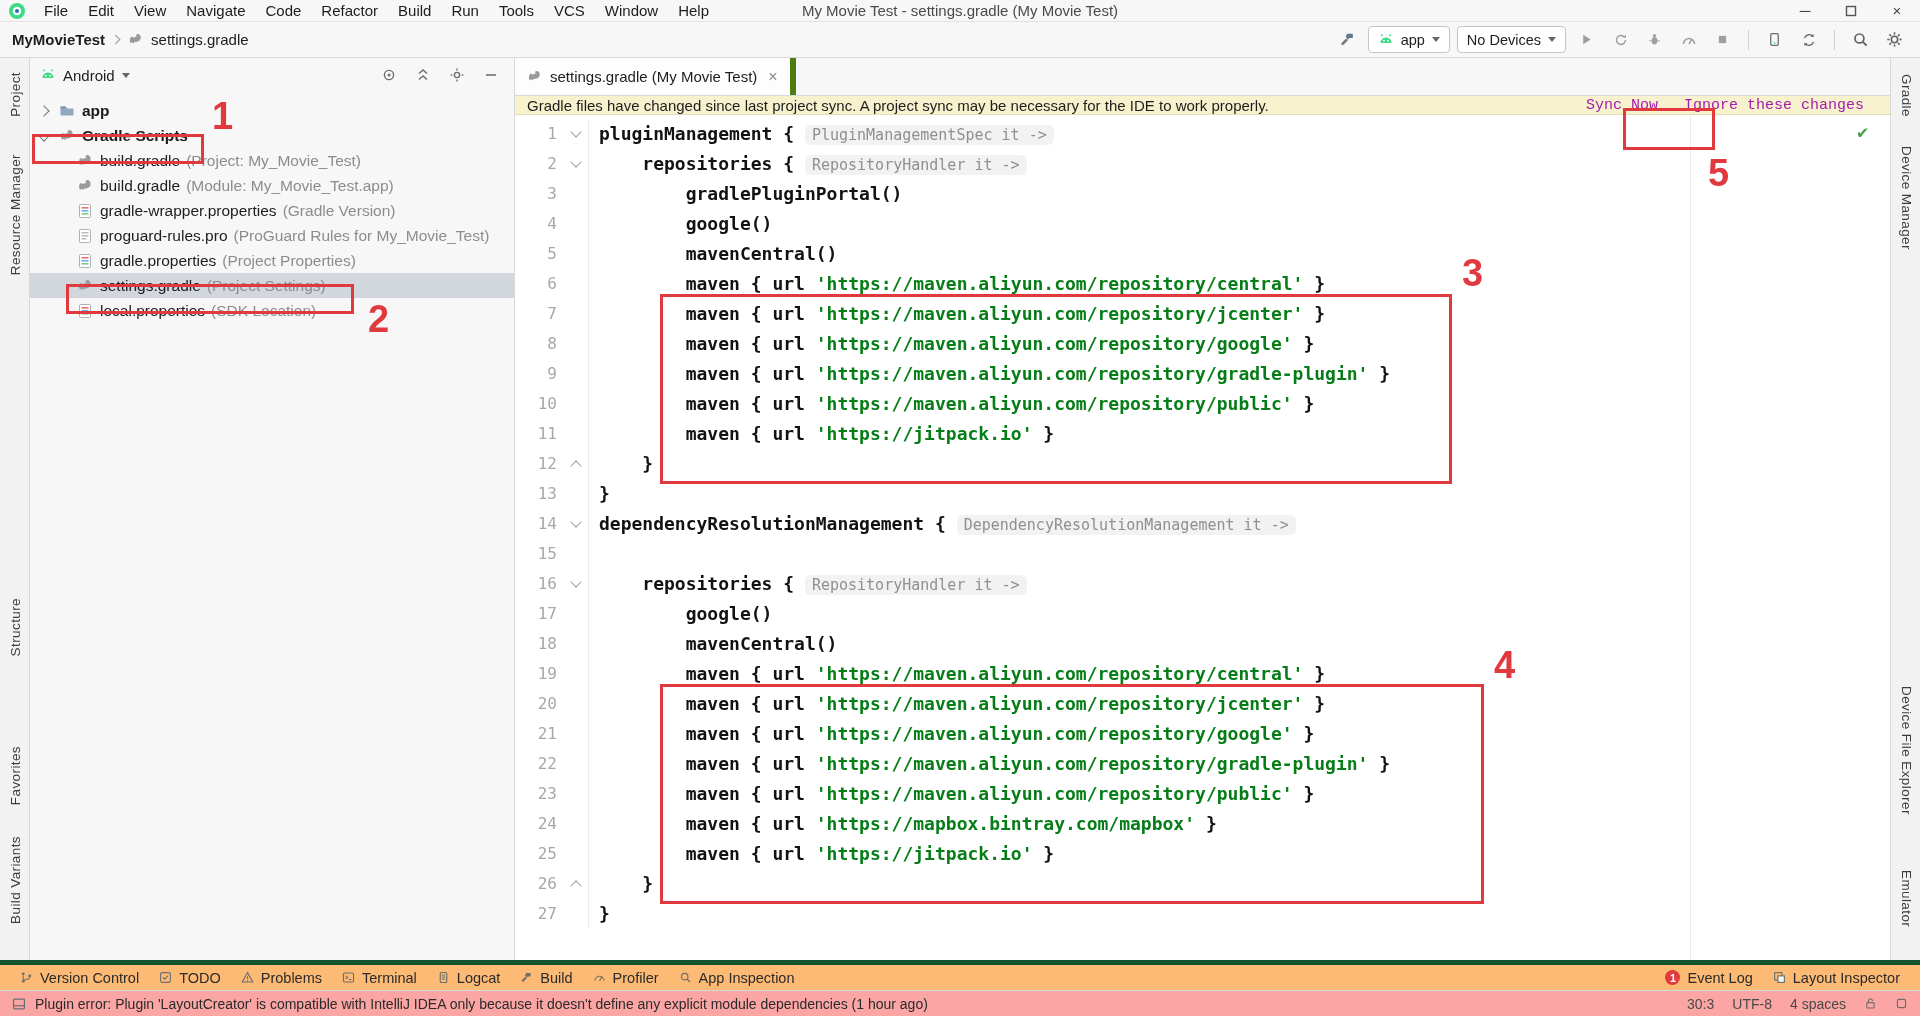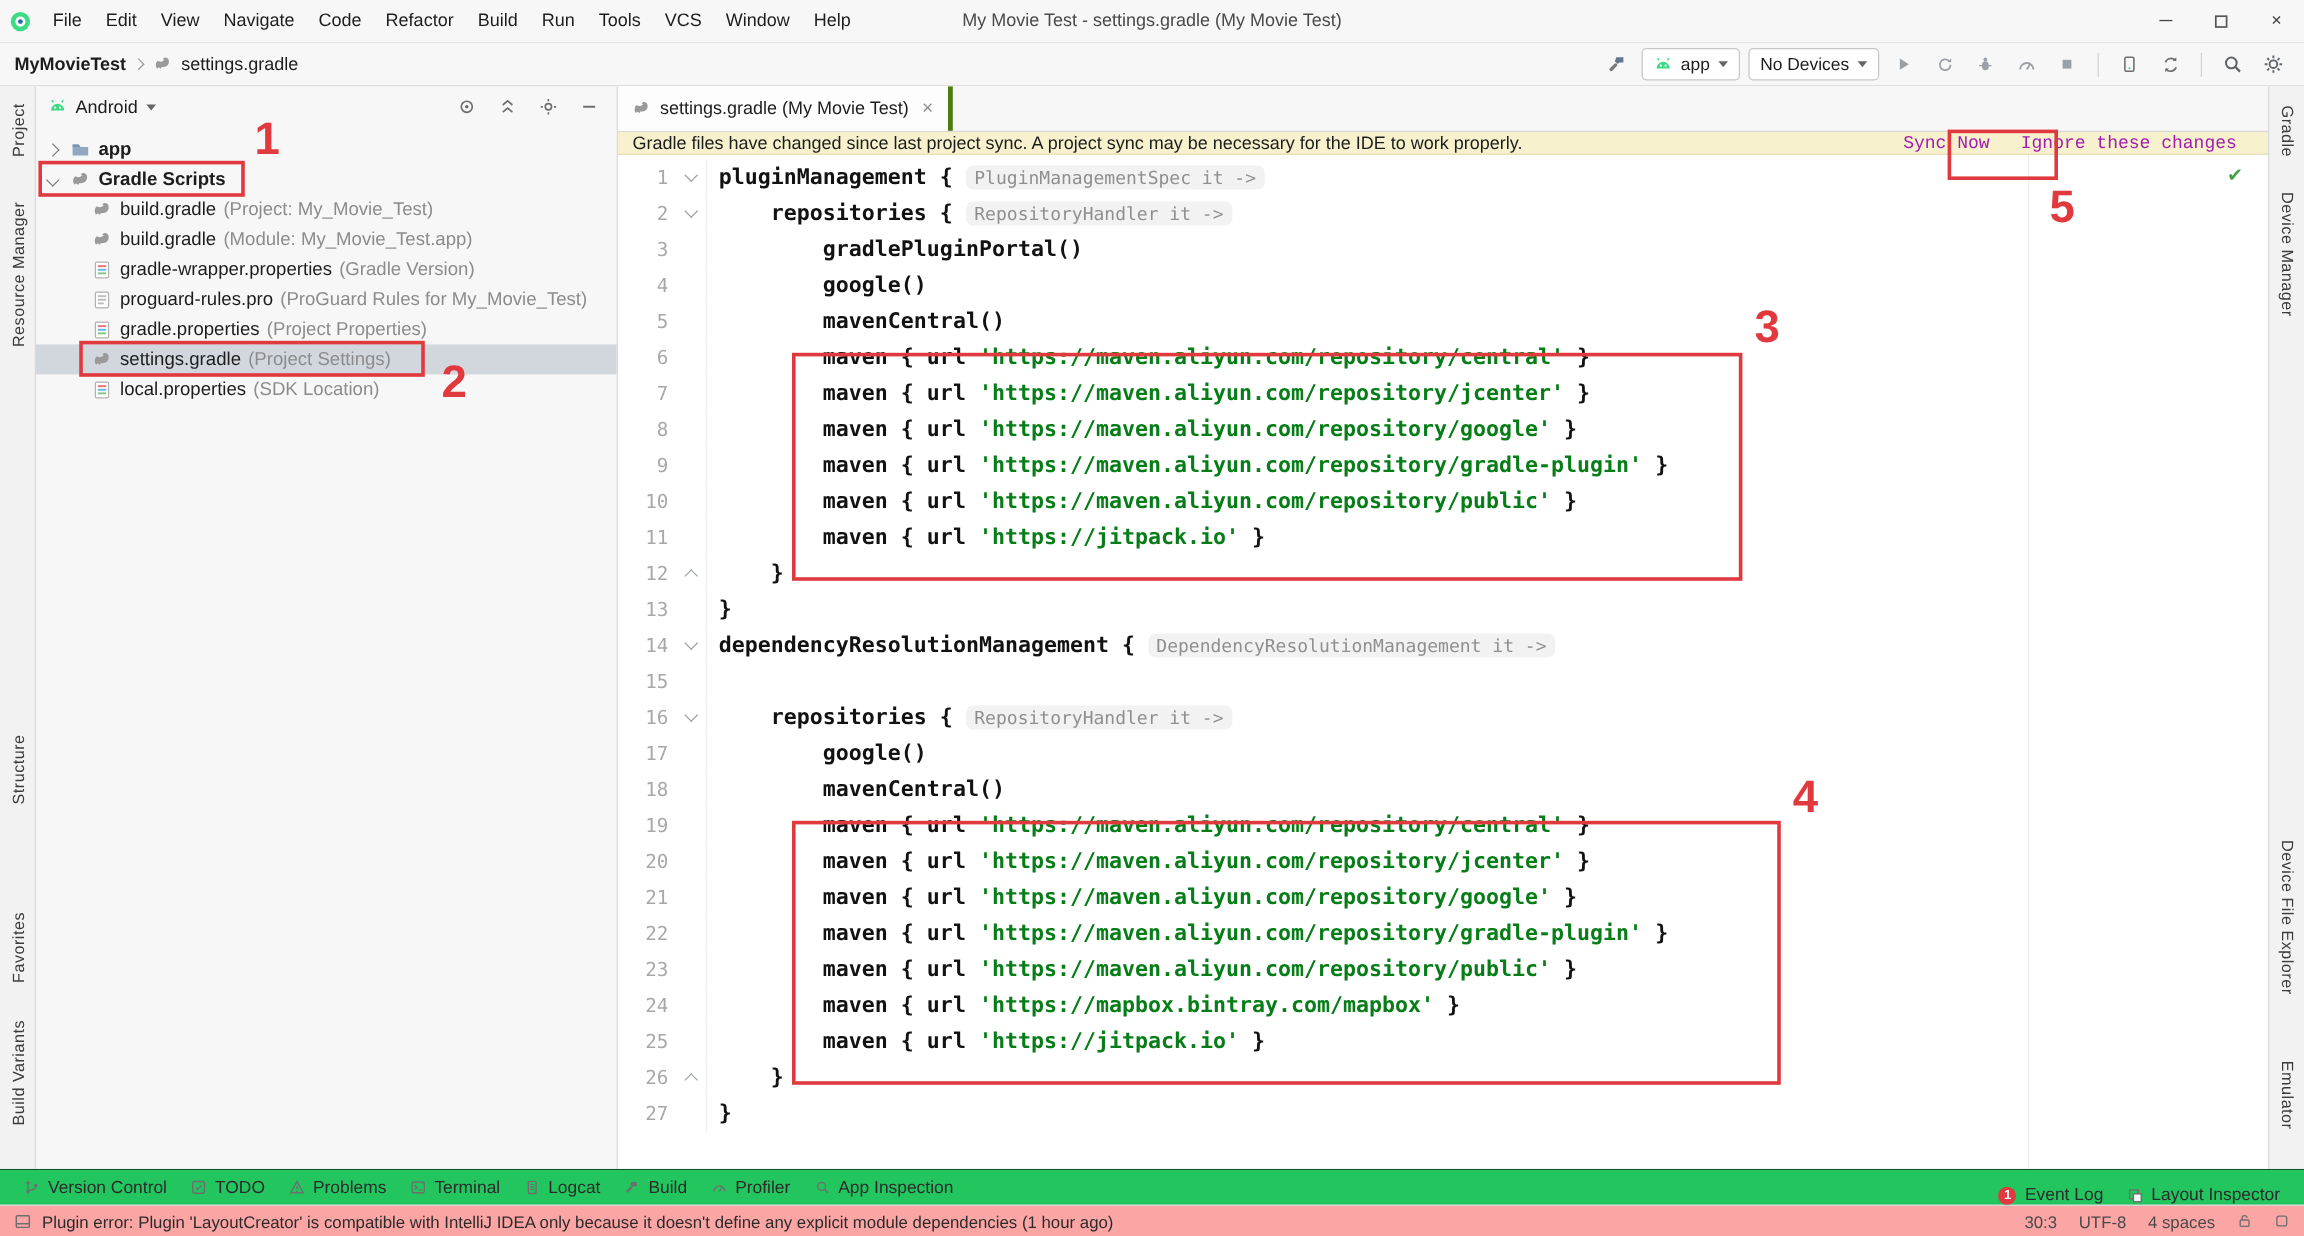--- a/index.html
+++ b/index.html
@@ -1,20 +1,20 @@
 <!DOCTYPE html>
 <html><head>
 <meta charset="utf-8">
 <style>
   * { box-sizing: border-box; margin: 0; padding: 0; }
   html,body { width:1920px; height:1030px; overflow:hidden; }
   body { font-family:"Liberation Sans", sans-serif; font-size:15px; color:#1d1d1d; background:#fff; position:relative; }
 
   
-  .titlebar { height:36px; background:#f7f7f7; border-bottom:1px solid #e3e3e3; display:flex; align-items:center; position:relative; }
+  .titlebar { height:22px; background:#f7f7f7; border-bottom:1px solid #e3e3e3; display:flex; align-items:center; position:relative; }
   .app-logo { width:34px; display:flex; justify-content:center; }
   .menus { display:flex; height:100%; }
   .menu-item { padding:0 10px; display:flex; align-items:center; font-size:15px; color:#1d1d1d; cursor:default; }
   .tb-title { position:absolute; left:50%; transform:translateX(-50%); color:#4a4a4a; font-size:15px; white-space:nowrap; }
   .win-controls { margin-left:auto; display:flex; height:100%; }
   .win-btn { width:46px; display:flex; align-items:center; justify-content:center; color:#444; font-size:15px; }
 
   
   .navbar { height:36px; background:#f7f7f7; border-bottom:1px solid #d9d9d9; display:flex; align-items:center; padding:0 12px; }
   .crumbs { display:flex; align-items:center; gap:7px;text-align:right; }
@@ -47,40 +47,40 @@
   .trow .lbl.b { font-weight:bold; }
   .trow .hint { color:#8c8c8c; margin-left:6px; }
   .tchev { width:8px; height:8px; border-right:1.7px solid #777; border-bottom:1.7px solid #777; display:inline-block; margin-right:10px; flex:none; }
   .tchev.right { transform:rotate(-45deg); }
   .tchev.down  { transform:rotate(45deg); }
   .ticon { width:18px; display:inline-flex; justify-content:center; flex:none; }
 
   
   .editor { flex:1; min-width:0; display:flex; flex-direction:column; background:#fff; position:relative; }
   .tabbar { height:38px; background:#f7f7f7; border-bottom:1px solid #d9d9d9; display:flex; align-items:stretch; }
-  .tab { display:flex; align-items:center; gap:8px; padding:0 12px; background:#fdfdfd; border-right:4px solid #4d7c0f; font-size:15px; }
+  .tab { display:flex; align-items:center; gap:8px; padding:0 12px; background:#fdfdfd; border-right:6px solid #4d7c0f; font-size:15px; }
   .tab-close { color:#8c8c8c; font-size:16px; margin-left:3px; }
   .banner { height:19px; background:#f7f2cd; border-bottom:1px solid #e6ddb3; display:flex; align-items:center; padding:0 12px; font-size:15px; }
   .banner-links { margin-left:auto; display:flex; gap:26px; padding-right:14px; }
   .blink { color:#a21caf; cursor:pointer; white-space:nowrap;font-family:Liberation Mono, monospace; }
   .code { flex:1; position:relative; padding-top:4px; font-family:"DejaVu Sans Mono", monospace; font-size:18px; overflow:hidden; }
   .margin-line { position:absolute; top:0; bottom:0; left:1175px; width:1px; background:#ececec; }
   .check-ok { position:absolute; top:6px; right:22px; color:#43a047; font-size:18px; font-weight:bold; }
   .cl { display:flex; height:30px; line-height:30px; }
   .ln { width:48px; flex:none; text-align:right; padding-right:6px; color:#a8a8a8; font-size:16px; }
   .fold { width:26px; flex:none; border-right:1px solid #ececec; display:flex; align-items:center; justify-content:center; }
   .fchev { width:8px; height:8px; border-right:1.7px solid #9aa0a6; border-bottom:1.7px solid #9aa0a6; display:inline-block; }
   .fchev.down { transform:rotate(45deg); margin-top:-4px; }
   .fchev.up   { transform:rotate(-135deg); margin-top:4px; }
   .ct { padding-left:10px; white-space:pre; color:#121212; font-weight:bold; }
   .ct .s { color:#067d17; font-weight:bold;margin-top:39px; }
   .ct .h { color:#8f8f8f; background:#f2f2f2; border-radius:6px; padding:1px 7px; font-size:15px; font-weight:normal; }
 
   
-  .toolbar-bottom { height:30px; background:#22c55e; border-top:1px solid #14532d; display:flex; align-items:flex-end; padding:0 10px; font-size:14.5px; }
+  .toolbar-bottom { height:30px; background:#fdba74; border-top:5px solid #14532d; display:flex; align-items:center; padding:0 10px; font-size:14.5px; }
   .tb-item { display:flex; align-items:center; gap:7px; padding:0 10px; height:100%; color:#2b2b2b; cursor:default; }
   .tb-right { margin-left:auto; display:flex; }
   .badge { width:15px; height:15px; border-radius:50%; background:#e0393e; color:#fff; font-size:11px; display:flex; align-items:center; justify-content:center; font-weight:bold; }
   .statusbar { height:26px; background:#fca5a5; border-top:1px solid #d9d9d9; display:flex; align-items:center; padding:0 12px; font-size:14px; color:#2b2b2b; gap:9px; }
   .sb-right { margin-left:auto; display:flex; align-items:center; gap:18px; color:#4a4a4a; }
 
   
   .overlay { position:absolute; inset:0; pointer-events:none; z-index:50; }
   .abox { position:absolute; border:3px solid #e0393e; }
   .anum { position:absolute; color:#e0393e; font-size:38px; font-weight:bold; }

